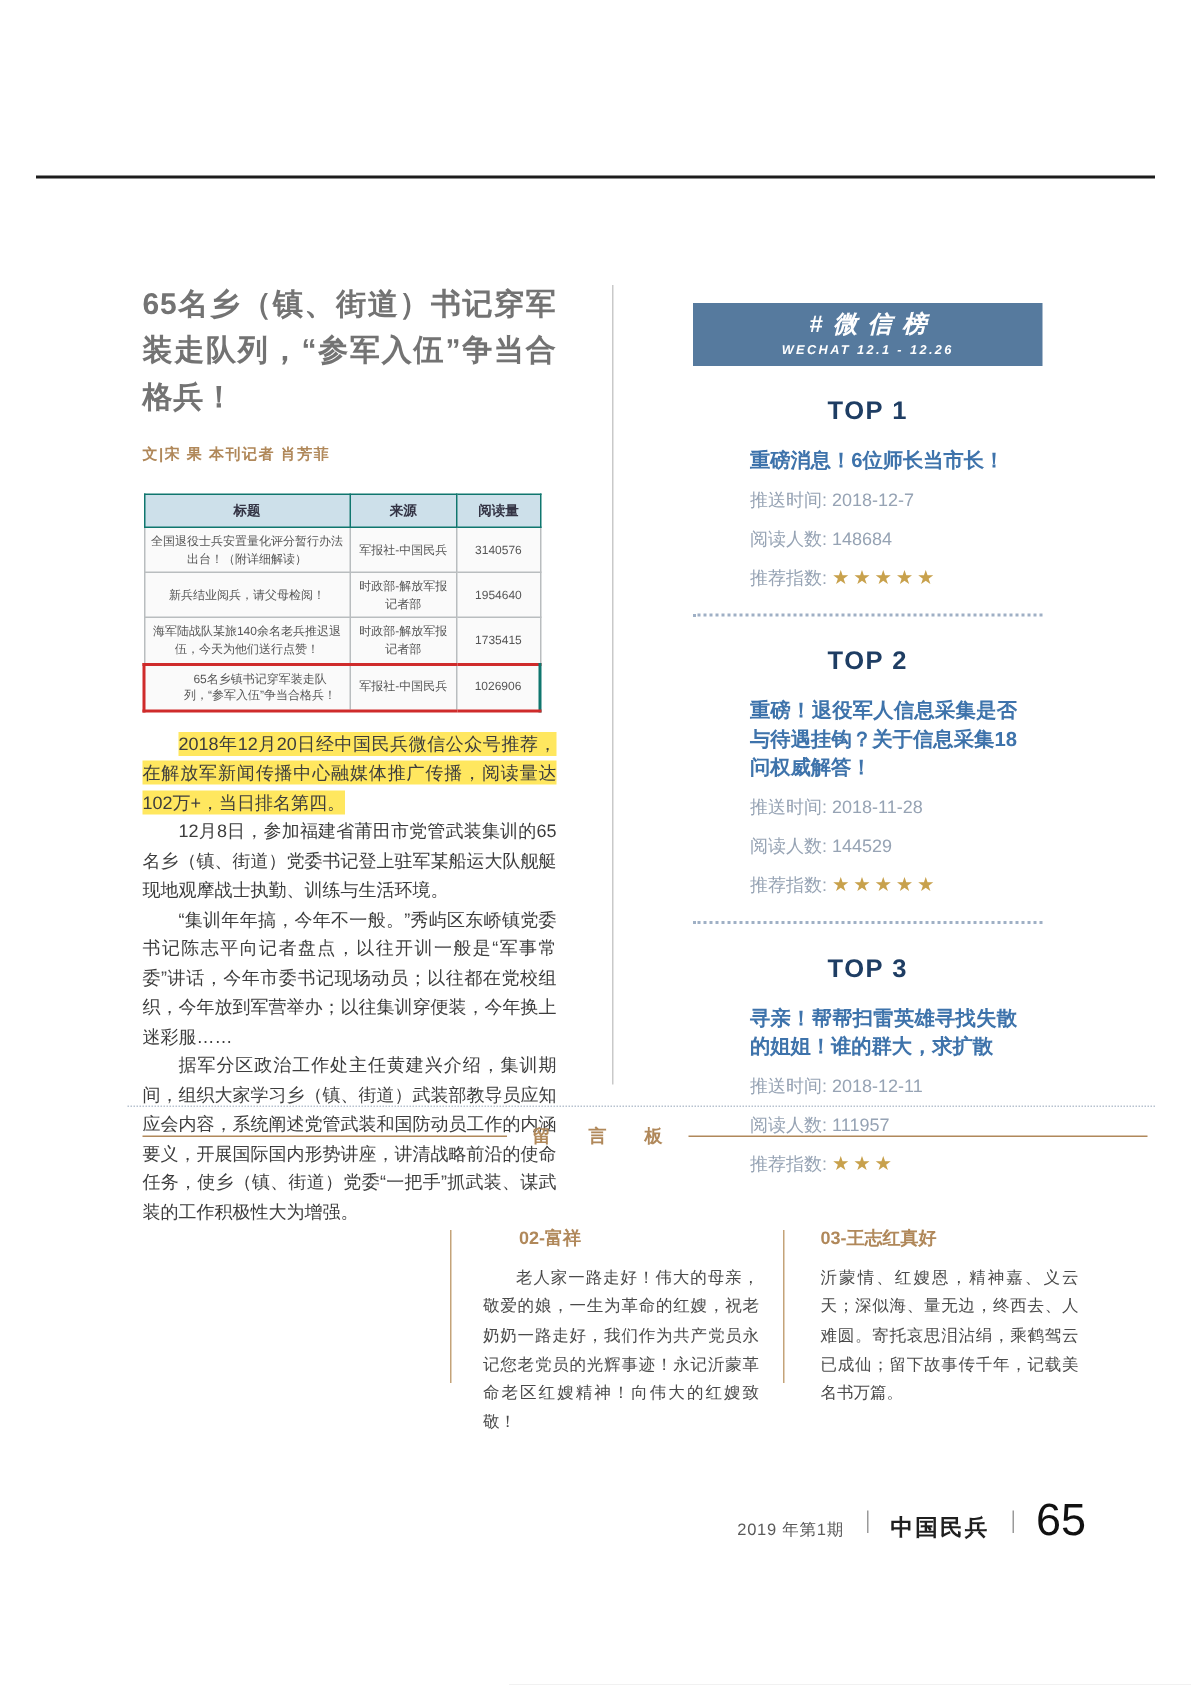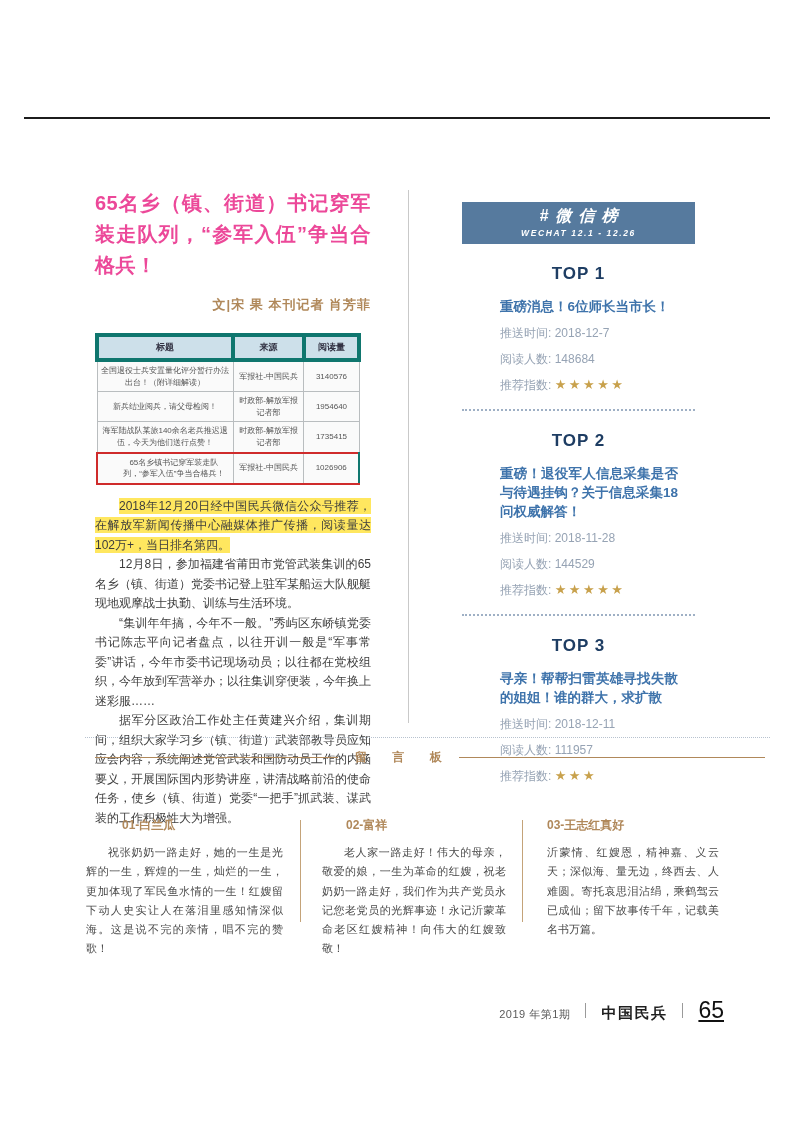--- a/index.html
+++ b/index.html
@@ -4,25 +4,25 @@
 <style>
   html,body{margin:0;padding:0;background:#e8e8e8;}
   .page{position:relative;width:794px;height:1123px;margin:0 auto;background:#ffffff;
         font-family:"Liberation Sans","DejaVu Sans",sans-serif;overflow:hidden;}
 
   
   .top-rule{position:absolute;left:24px;top:117px;width:746px;height:2px;background:#1c1c1c;}
 
   
   .left-col{position:absolute;left:95px;top:188px;width:276px;}
-  .article-title{color:#ec4899;font-size:20px;font-weight:700;line-height:31px;letter-spacing:0.5px;text-align:justify;}
-  .byline{margin-top:15px;text-align:right;color:#b0885a;font-size:13px;font-weight:700;letter-spacing:1px;}
+  .article-title{color:#737373;font-size:20px;font-weight:700;line-height:31px;letter-spacing:0.5px;text-align:justify;}
+  .byline{margin-top:15px;text-align:left;color:#b0885a;font-size:10px;font-weight:700;letter-spacing:1px;}
 
   .read-table{margin-top:19px;width:266px;border-collapse:collapse;table-layout:fixed;}
-  .read-table th{background:#cde0ea;border:4px solid #0f766e;padding:4px 2px;font-size:9px;color:#334;font-weight:700;}
+  .read-table th{background:#cde0ea;border:1px solid #0f766e;padding:4px 2px;font-size:9px;color:#334;font-weight:700;}
   .read-table td{border:1px solid #b9bdbf;background:#fafafa;padding:3px 3px;text-align:center;
                  font-size:8px;color:#555;line-height:1.45;}
   .read-table .c-title{width:52%;}
   .read-table .c-src{width:27%;}
   .read-table .c-reads{width:21%;}
   .read-table tr.hl td{border-top:2px solid #cf2b2b;border-bottom:2px solid #cf2b2b;}
   .read-table tr.hl td:first-child{border-left:2px solid #cf2b2b;padding-left:20px;}
   .read-table tr.hl td:last-child{border-right:2px solid #0f766e;}
 
   .body-paras{margin-top:12px;width:276px;font-size:12px;line-height:19.5px;color:#3d3d3d;text-align:justify;}
@@ -62,21 +62,21 @@
   .v-div{position:absolute;top:820px;width:1px;height:102px;background:#c4a379;}
   .vd1{left:300px;} .vd2{left:522px;}
 
   
   .src-note{position:absolute;left:272px;top:960px;font-size:10px;color:#bcbcbc;
             font-family:"Liberation Serif","DejaVu Serif",serif;letter-spacing:0.3px;}
   .page-footer{position:absolute;right:70px;top:997px;display:flex;align-items:baseline;gap:15px;}
   .pf-issue{font-size:11px;color:#5a5a5a;letter-spacing:0.5px;}
   .pf-bar{width:1px;height:15px;background:#9a9a9a;align-self:center;}
   .pf-mag{font-size:15px;color:#1f1f1f;font-weight:600;letter-spacing:1.5px;}
-  .pf-num{font-size:23px;color:#111;text-decoration:underline;}
+  .pf-num{font-size:30px;color:#111;}
 </style>
 </head>
 <body>
 
 <div class="page">
 
   <div class="top-rule"></div>
 
   <div class="left-col">
     <div class="article-title">65名乡（镇、街道）书记穿军装走队列，“参军入伍”争当合格兵！</div>
@@ -160,24 +160,20 @@
     </div>
   </div>
 
   <div class="dotted-full"></div>
   <div class="board-head">
     <div class="line-l"></div>
     <div class="board-title">留 言 板</div>
     <div class="line-r"></div>
   </div>
 
-  <div class="msg-col mc1">
-    <div class="msg-author">01-白兰瓜</div>
-    <div class="msg-text indent">祝张奶奶一路走好，她的一生是光辉的一生，辉煌的一生，灿烂的一生，更加体现了军民鱼水情的一生！红嫂留下动人史实让人在落泪里感知情深似海。这是说不完的亲情，唱不完的赞歌！</div>
-  </div>
   <div class="v-div vd1"></div>
   <div class="msg-col mc2">
     <div class="msg-author">02-富祥</div>
     <div class="msg-text indent">老人家一路走好！伟大的母亲，敬爱的娘，一生为革命的红嫂，祝老奶奶一路走好，我们作为共产党员永记您老党员的光辉事迹！永记沂蒙革命老区红嫂精神！向伟大的红嫂致敬！</div>
   </div>
   <div class="v-div vd2"></div>
   <div class="msg-col mc3">
     <div class="msg-author">03-王志红真好</div>
     <div class="msg-text">沂蒙情、红嫂恩，精神嘉、义云天；深似海、量无边，终西去、人难圆。寄托哀思泪沾绢，乘鹤驾云已成仙；留下故事传千年，记载美名书万篇。</div>
   </div>

